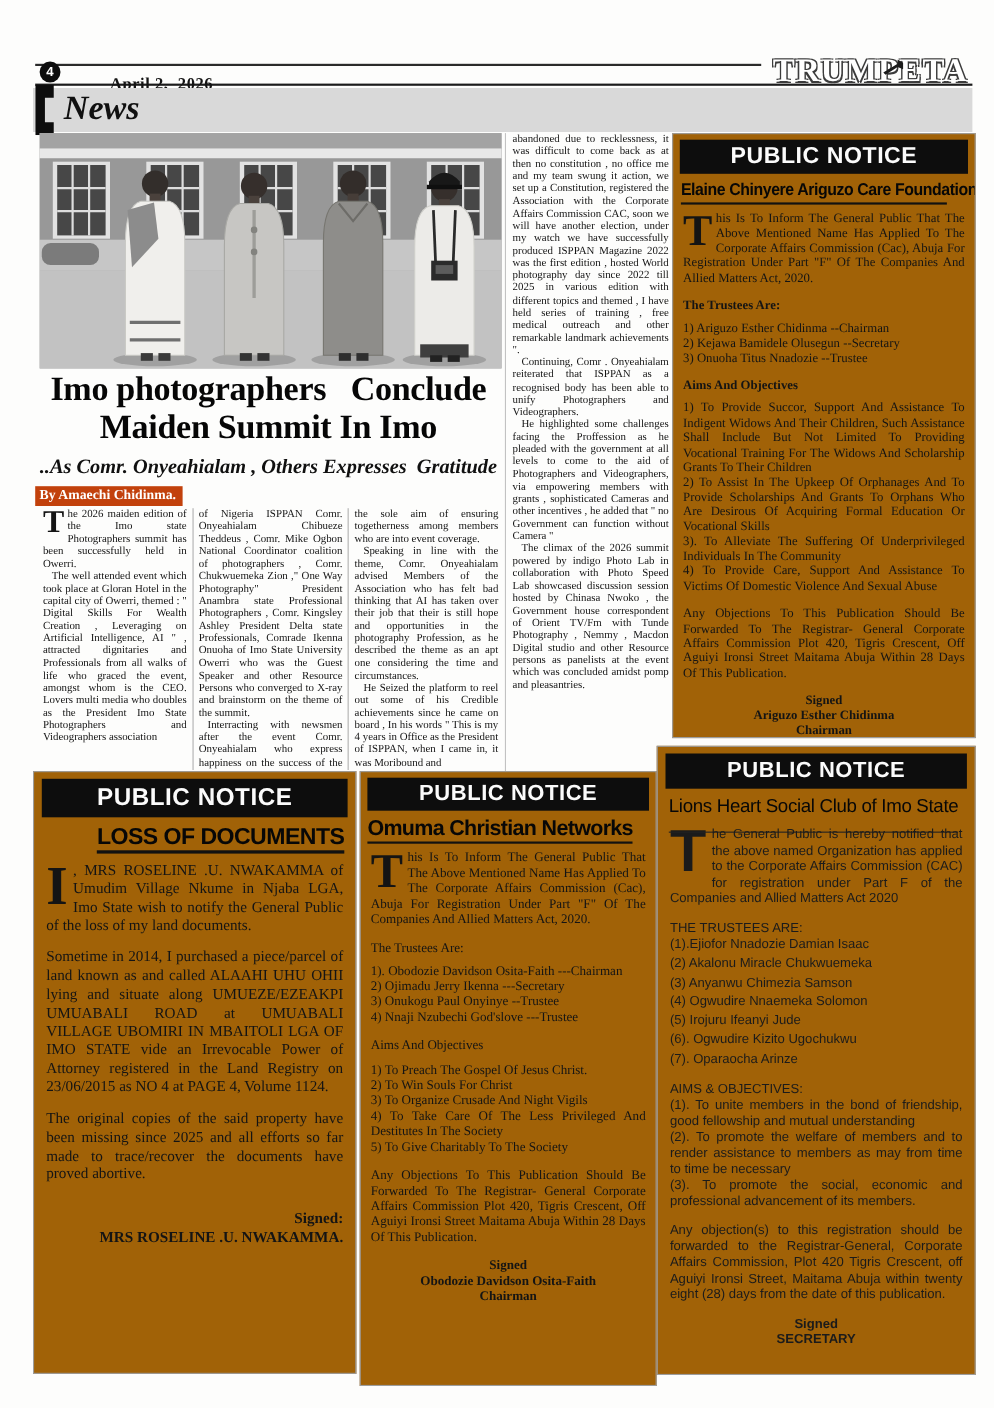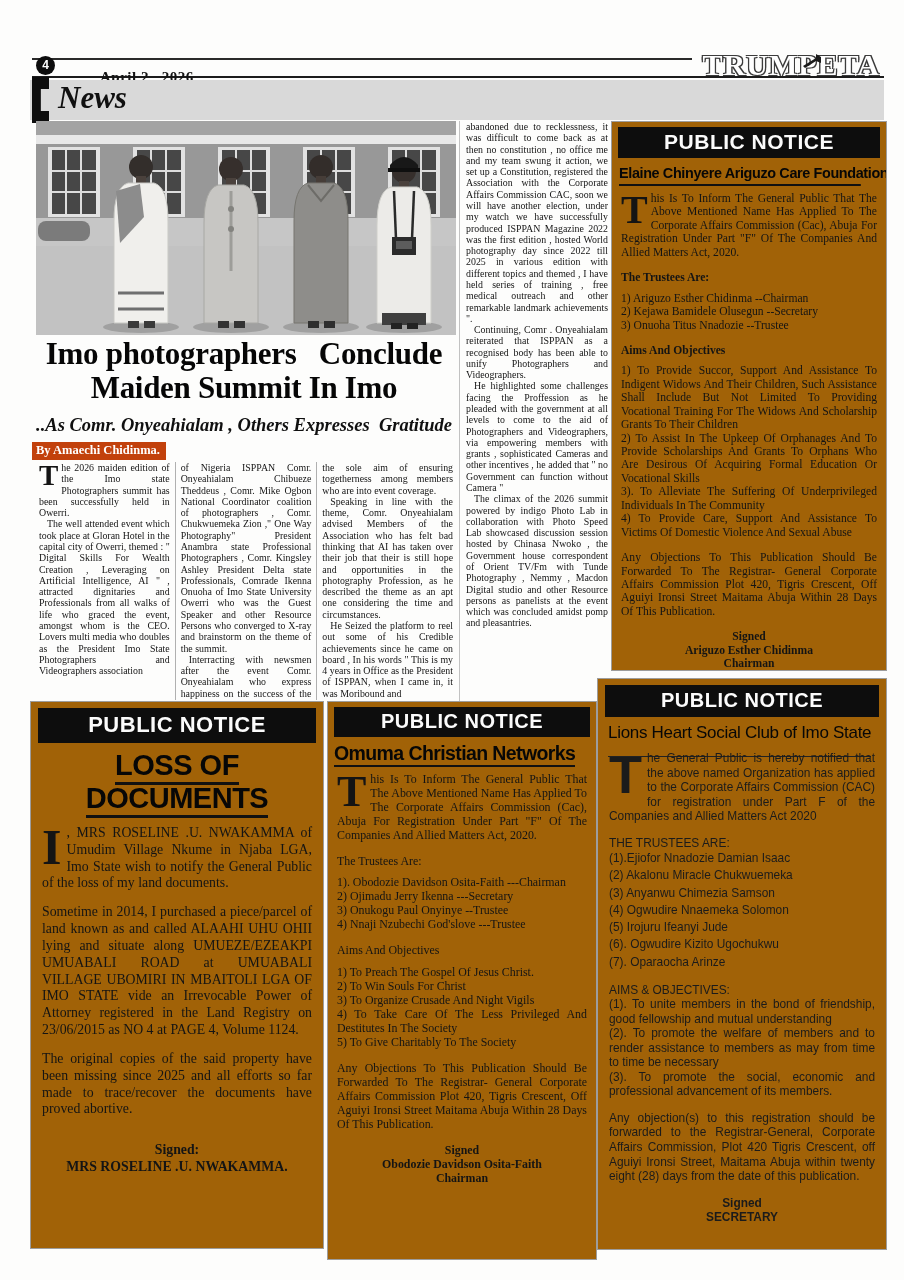--- a/index.html
+++ b/index.html
@@ -63,25 +63,25 @@
   #box1{left:611px;top:121px;width:274px;height:548px;}
   #box1 .nhead{margin:5px 6px 6px 6px;font-size:21px;letter-spacing:.5px;padding:3px 0 4px 0;}
   #box1 .ntitle{margin:0 7px;font-size:15.5px;white-space:nowrap;letter-spacing:-.4px;
                 transform:scaleX(.93);transform-origin:left;border-bottom:2px solid #111;padding-bottom:2px;}
   #box1 .nbody{margin:6px 9px 0 9px;font-size:11.6px;line-height:1.16;}
   #box1 .dropcap{font-size:40px;line-height:.78;}
 
   
   #box2{left:30px;top:701px;width:292px;height:546px;}
   #box2 .nhead{margin:6px 7px;font-size:22px;letter-spacing:.5px;padding:4px 0 5px 0;}
-  #box2 .ntitle{text-align:center;font-size:29px;margin:2px 10px 0 10px;letter-spacing:-.5px;}
+  #box2 .ntitle{text-align:right;font-size:21px;margin:2px 10px 0 10px;letter-spacing:-.5px;}
   #box2 .ntitle span{border-bottom:3px solid #111;padding-bottom:1px;}
   #box2 .nbody{margin:10px 11px 0 11px;font-size:13.8px;line-height:1.22;}
   #box2 .dropcap{font-size:50px;line-height:.8;padding-right:5px;}
-  #box2 .signed{text-align:center;}
+  #box2 .signed{text-align:right;}
 
   
   #box3{left:327px;top:701px;width:268px;height:557px;}
   #box3 .nhead{margin:5px 6px;font-size:20px;letter-spacing:.5px;padding:3px 0 4px 0;}
   #box3 .ntitle{font-size:19.5px;margin:1px 6px 0 6px;letter-spacing:-.6px;white-space:nowrap;}
   #box3 .ntitle span{border-bottom:2.5px solid #111;padding-bottom:1px;}
   #box3 .nbody{margin:7px 9px 0 9px;font-size:11.9px;line-height:1.18;}
   #box3 .dropcap{font-size:44px;line-height:.8;padding-right:4px;}
 
   

